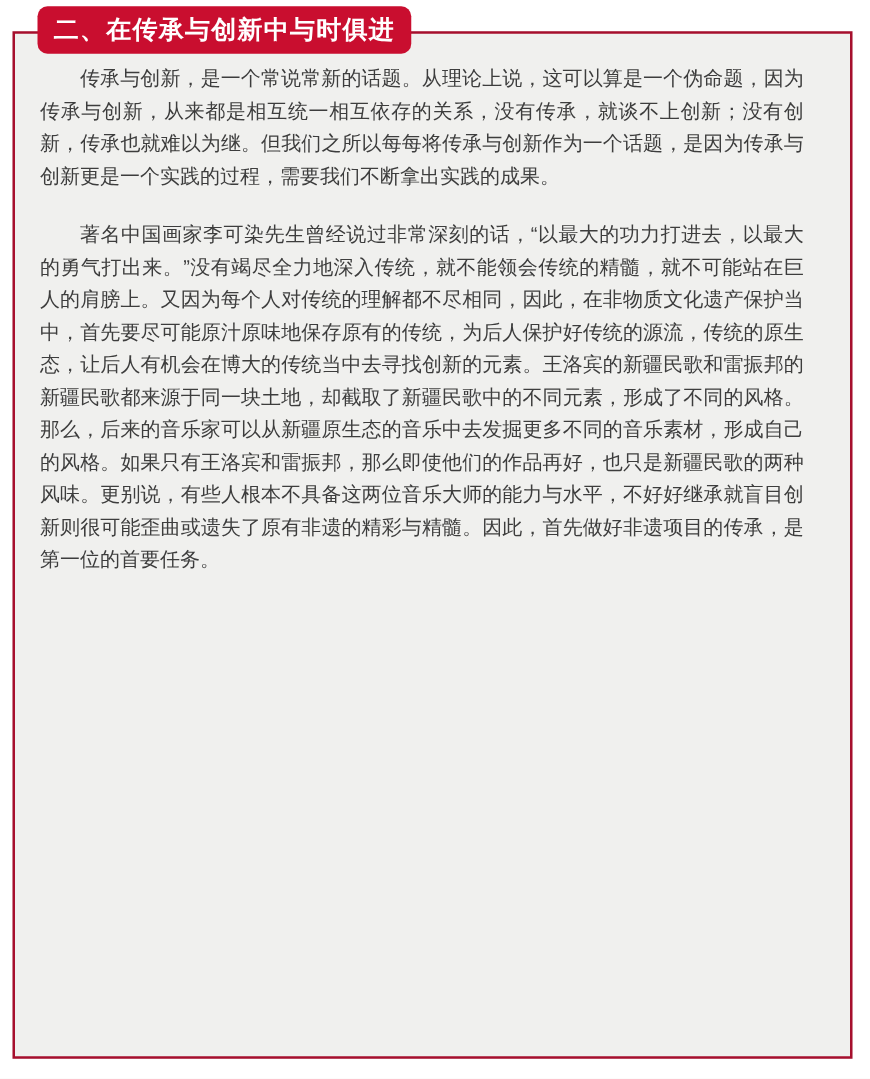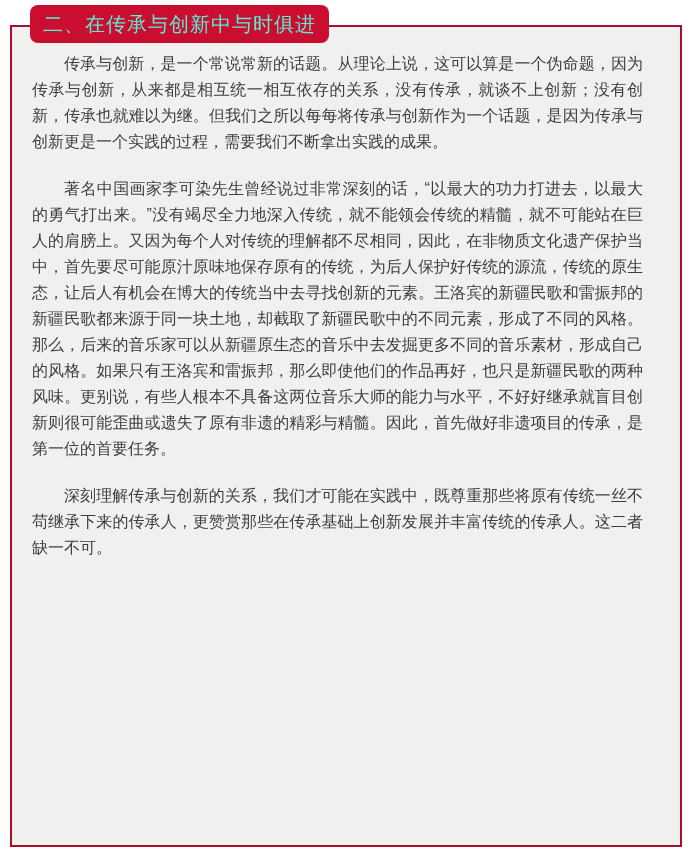--- a/index.html
+++ b/index.html
@@ -41,32 +41,31 @@
     left: 30px;
     top: 5px;
     height: 38px;
     line-height: 38px;
     padding: 0 13px;
     background: var(--badge-red, #c90e2f);
     border-radius: 8px;
     z-index: 2;
   }
   .badge span {
-    color: #5eead4;
-    font-weight: normal;
+    color: #ffffff;
+    font-weight: bold;
     font-size: 20px;
     letter-spacing: 1px;
   }
 </style>
 </head>
 <body>
 
 <div class="panel">
   <div class="body-text">
     <p>传承与创新，是一个常说常新的话题。从理论上说，这可以算是一个伪命题，因为传承与创新，从来都是相互统一相互依存的关系，没有传承，就谈不上创新；没有创新，传承也就难以为继。但我们之所以每每将传承与创新作为一个话题，是因为传承与创新更是一个实践的过程，需要我们不断拿出实践的成果。</p>
     <p>著名中国画家李可染先生曾经说过非常深刻的话，“以最大的功力打进去，以最大的勇气打出来。”没有竭尽全力地深入传统，就不能领会传统的精髓，就不可能站在巨人的肩膀上。又因为每个人对传统的理解都不尽相同，因此，在非物质文化遗产保护当中，首先要尽可能原汁原味地保存原有的传统，为后人保护好传统的源流，传统的原生态，让后人有机会在博大的传统当中去寻找创新的元素。王洛宾的新疆民歌和雷振邦的新疆民歌都来源于同一块土地，却截取了新疆民歌中的不同元素，形成了不同的风格。那么，后来的音乐家可以从新疆原生态的音乐中去发掘更多不同的音乐素材，形成自己的风格。如果只有王洛宾和雷振邦，那么即使他们的作品再好，也只是新疆民歌的两种风味。更别说，有些人根本不具备这两位音乐大师的能力与水平，不好好继承就盲目创新则很可能歪曲或遗失了原有非遗的精彩与精髓。因此，首先做好非遗项目的传承，是第一位的首要任务。</p>
-    <p>深刻理解传承与创新的关系，我们才可能在实践中，既尊重那些将原有传统一丝不苟继承下来的传承人，更赞赏那些在传承基础上创新发展并丰富传统的传承人。这二者缺一不可。</p>
   </div>
 </div>
 
 <div class="badge">
   <span>二、在传承与创新中与时俱进</span>
 </div>
 
 </body></html>

